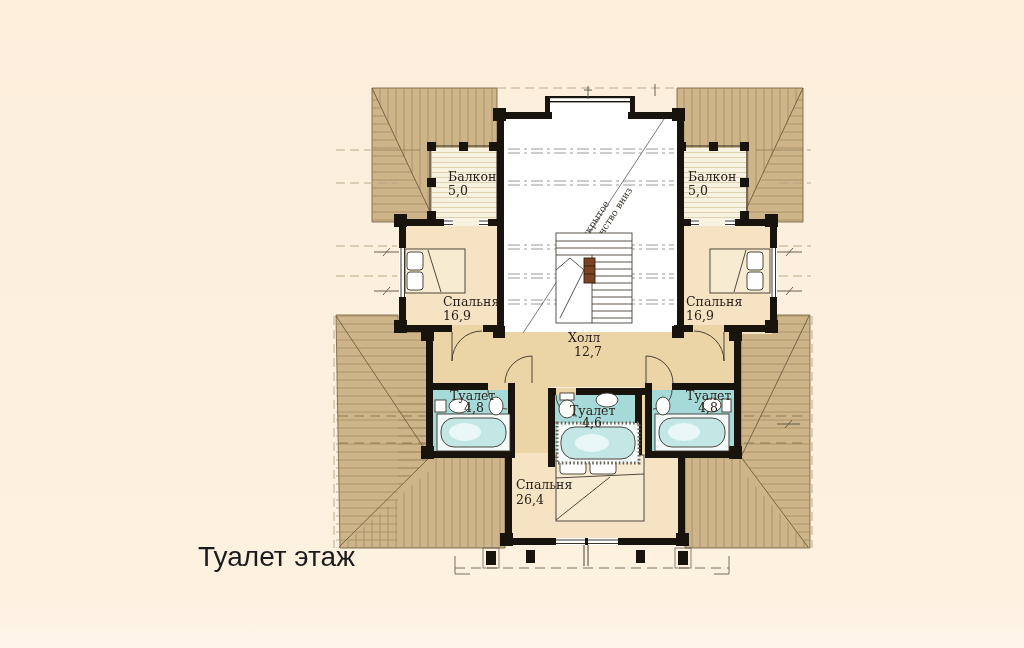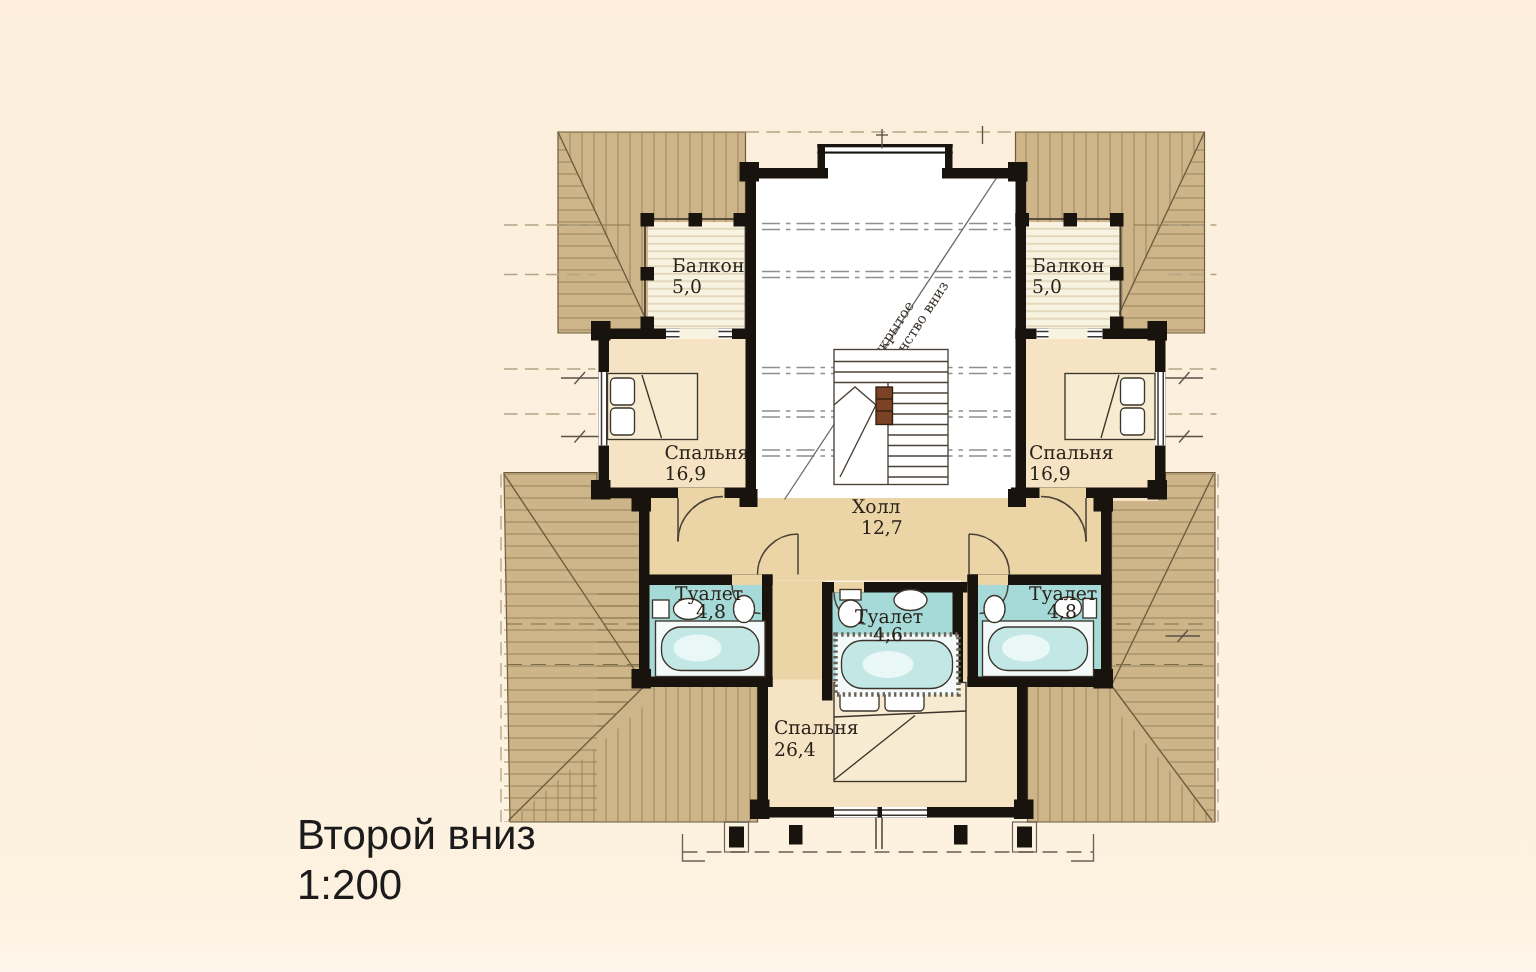--- a/index.html
+++ b/index.html
@@ -393,17 +393,16 @@
 
     <text class="room-name" x="686" y="400">Туалет</text>
     <text class="room-area" x="698" y="412">4,8</text>
 
     <text class="room-name" x="516" y="489">Спальня</text>
     <text class="room-area" x="516" y="504">26,4</text>
   </g>
 </svg>
 
   <div class="title-block">
-    <div class="title-line1">Второй вниз</div>
-    <div class="title-line2">1:200</div>
+    <div class="title-line1">Туалет этаж</div>
   </div>
 
 </div>
 
 </body></html>

